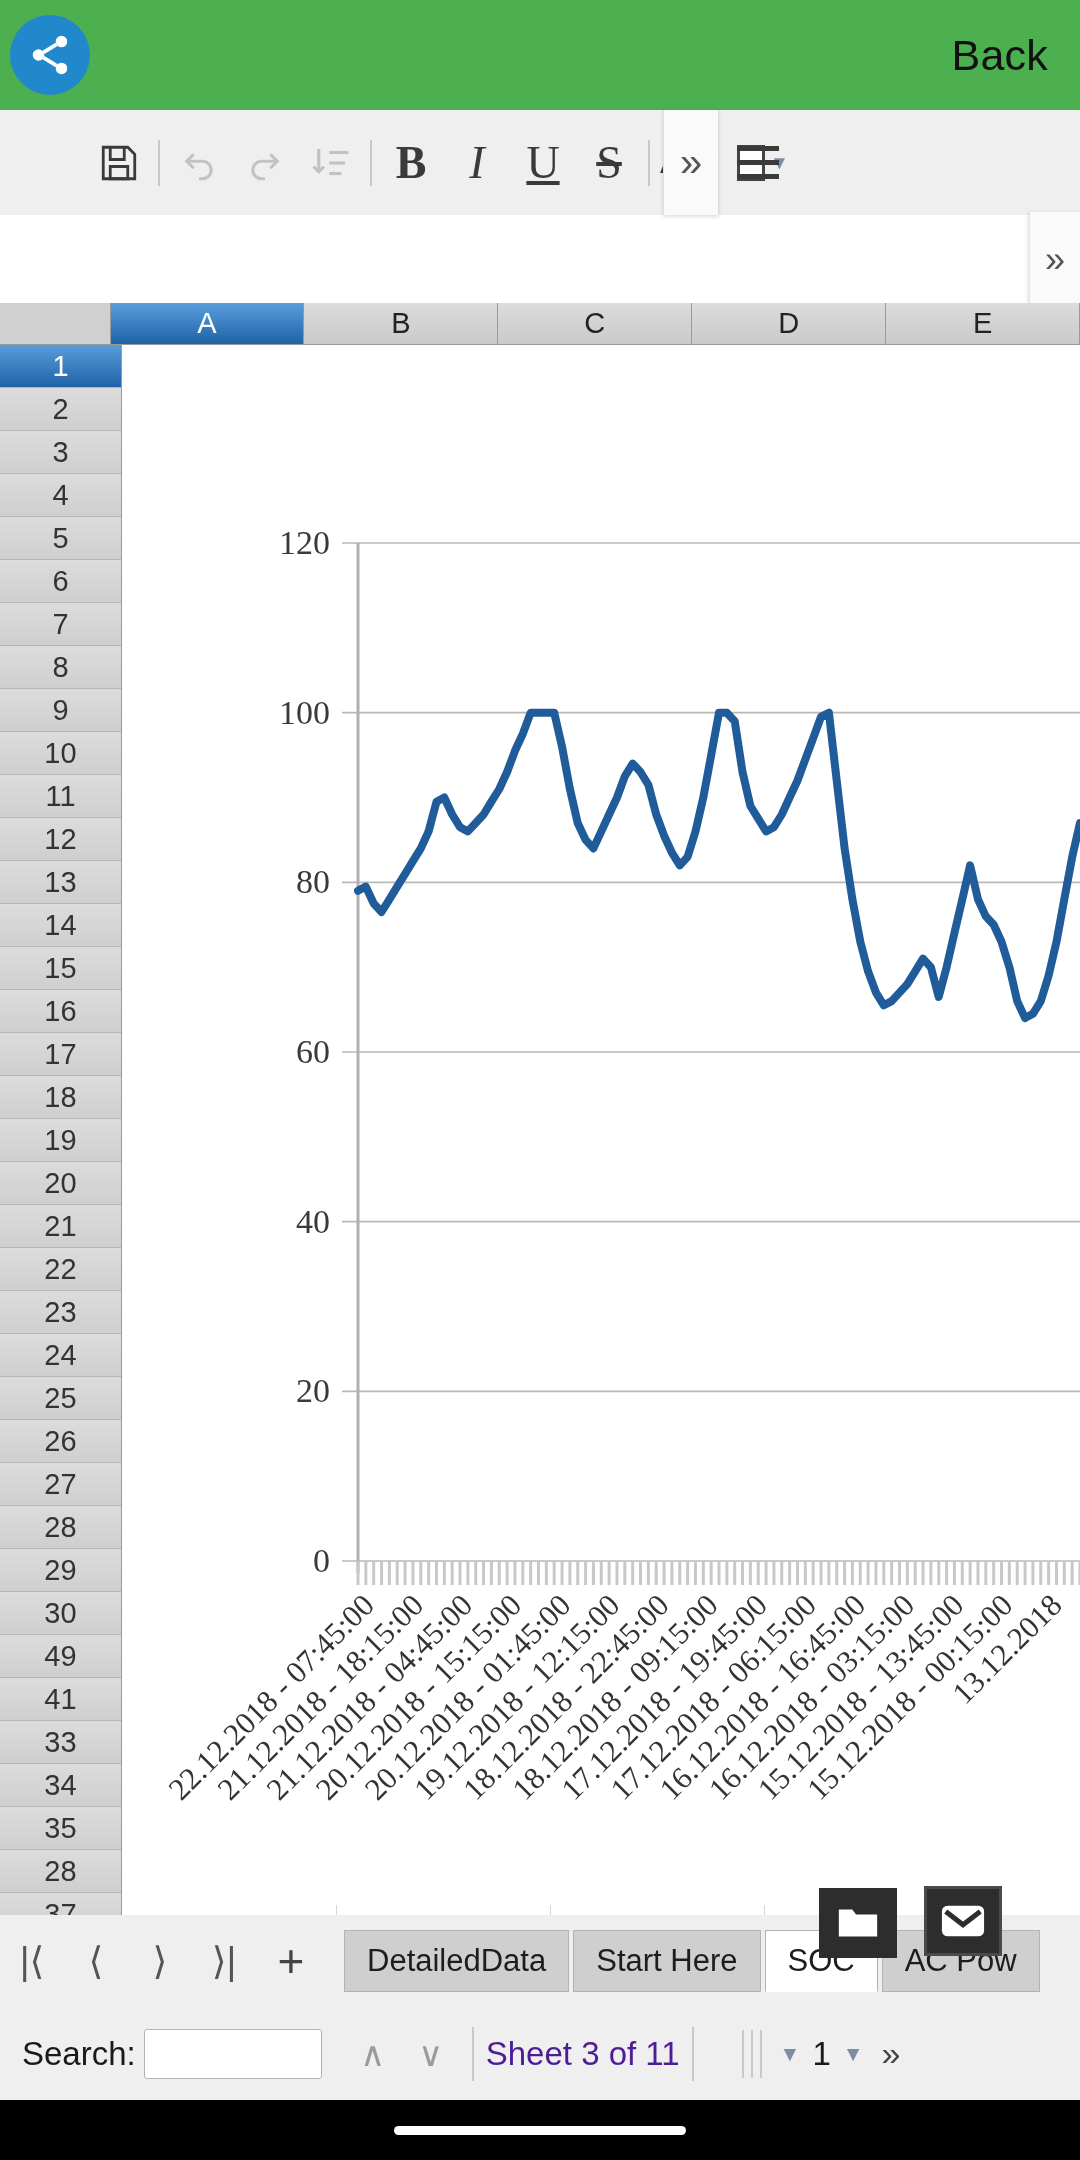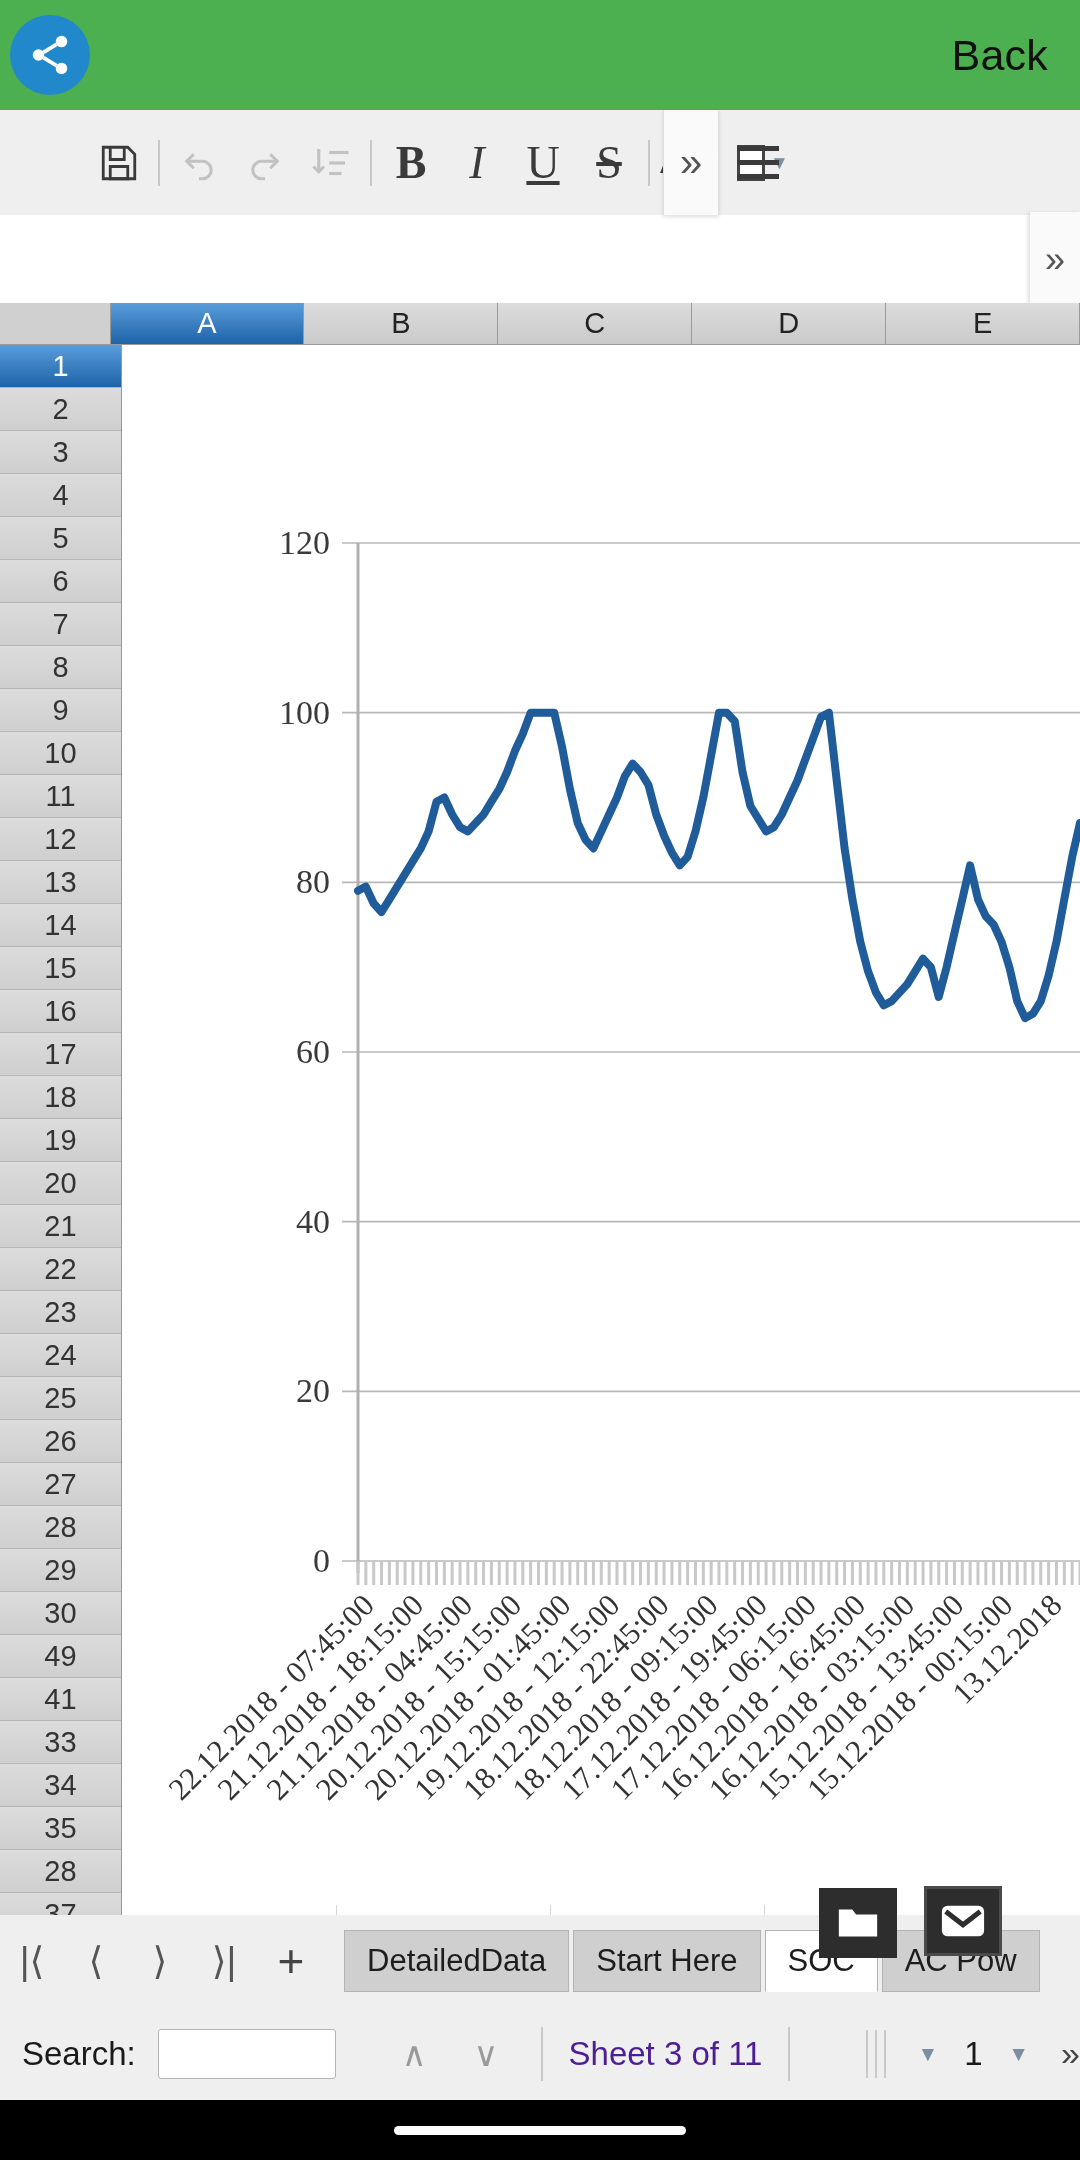--- a/index.html
+++ b/index.html
@@ -164,21 +164,21 @@
   .sheettab.active { background: #fff; border-bottom-color: #fff; }
   .float-icon {
     position: absolute; width: 78px; height: 70px; background: #2d2d2d;
     display: flex; align-items: center; justify-content: center;
   }
   .float-icon svg { width: 46px; height: 40px; fill: #fff; }
 
   
   .statusbar {
     position: absolute; left: 0; top: 2007px; width: 1080px; height: 93px;
-    background: #efefef; display: flex; align-items: center; justify-content: space-between;
+    background: #efefef; display: flex; align-items: center;
   }
   .search-label { margin-left: 22px; font-size: 33px; color: #1a1a1a; }
   .search-input {
     margin-left: 8px; width: 178px; height: 50px;
     background: #fff; border: 1px solid #b4b4b4; border-radius: 3px;
   }
   .sb-arrow { width: 58px; text-align: center; font-size: 34px; color: #9a9a9a; }
   .sb-sep { width: 2px; height: 54px; background: #c9c9c9; margin: 0 12px; }
   .sheetcount { font-size: 33px; color: #4c1d95; white-space: nowrap; }
   .sb-bars { display: flex; gap: 7px; margin: 0 6px; }

